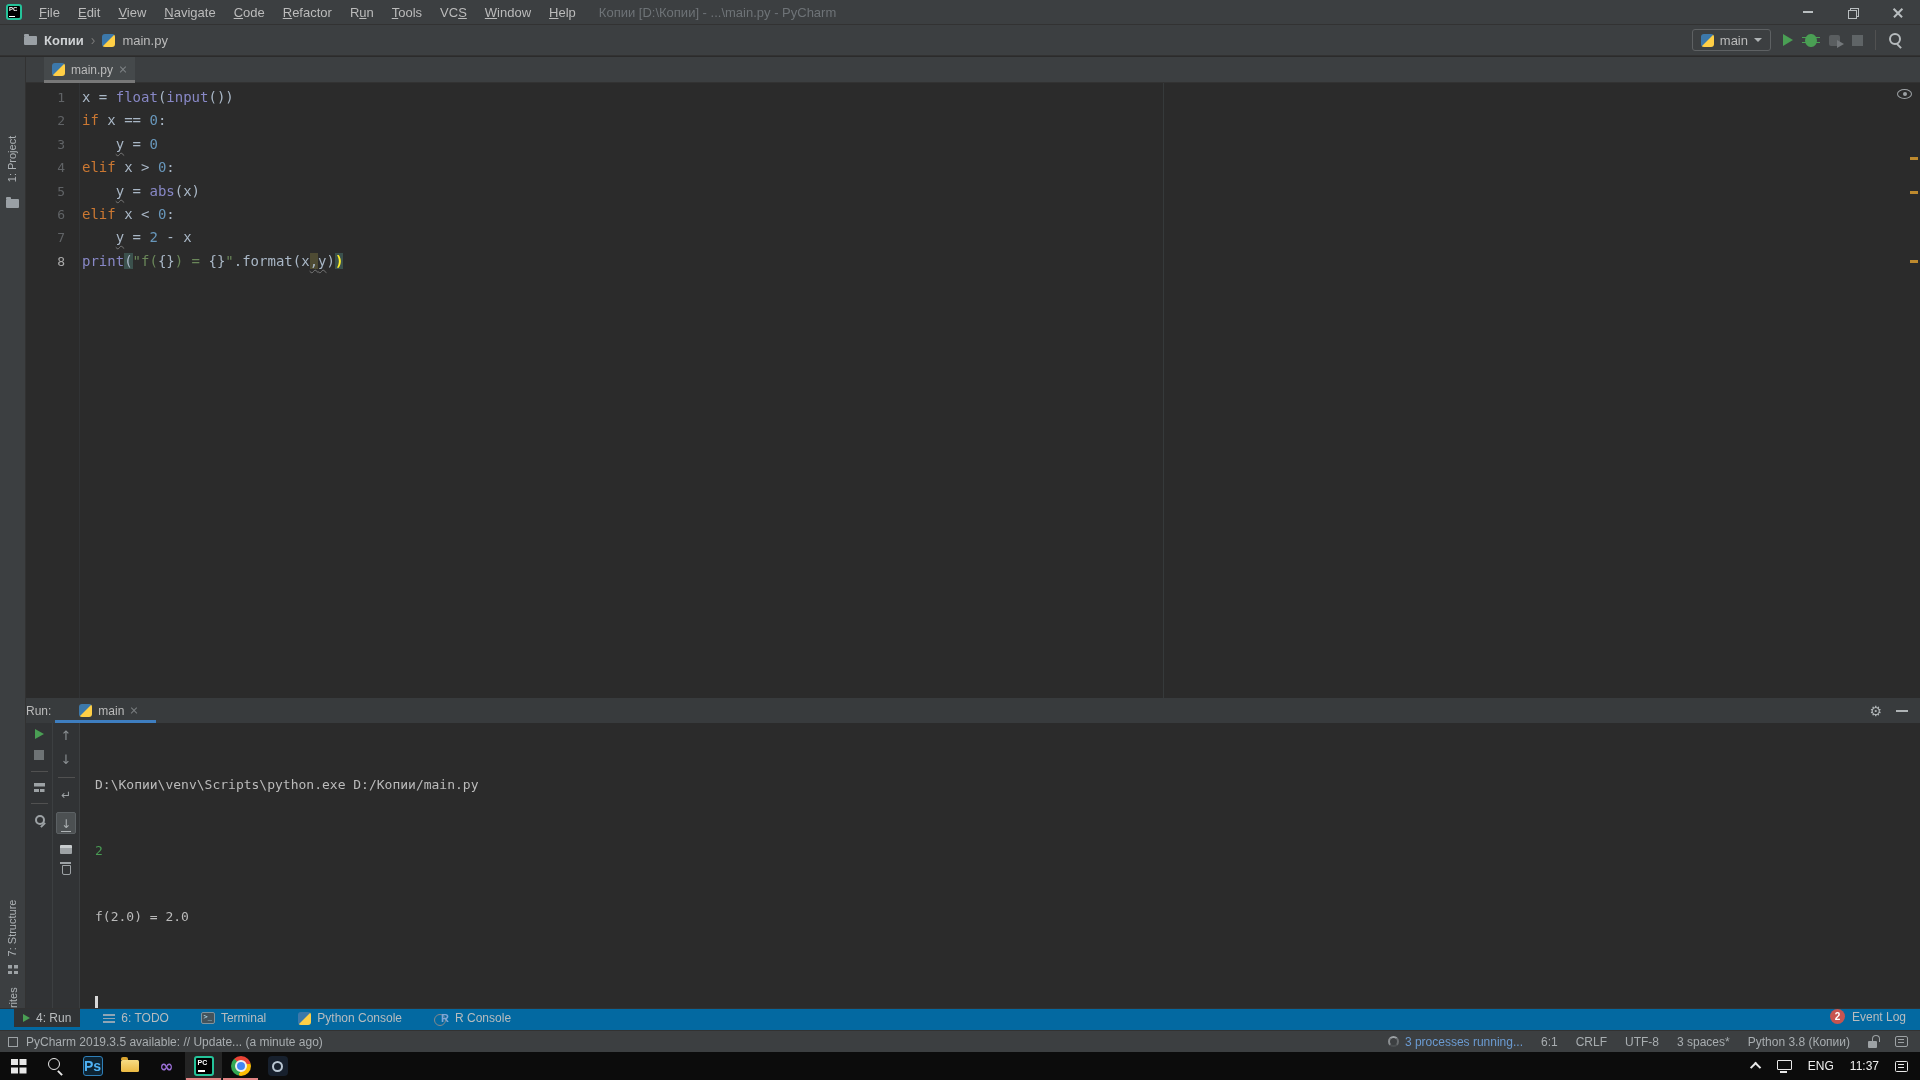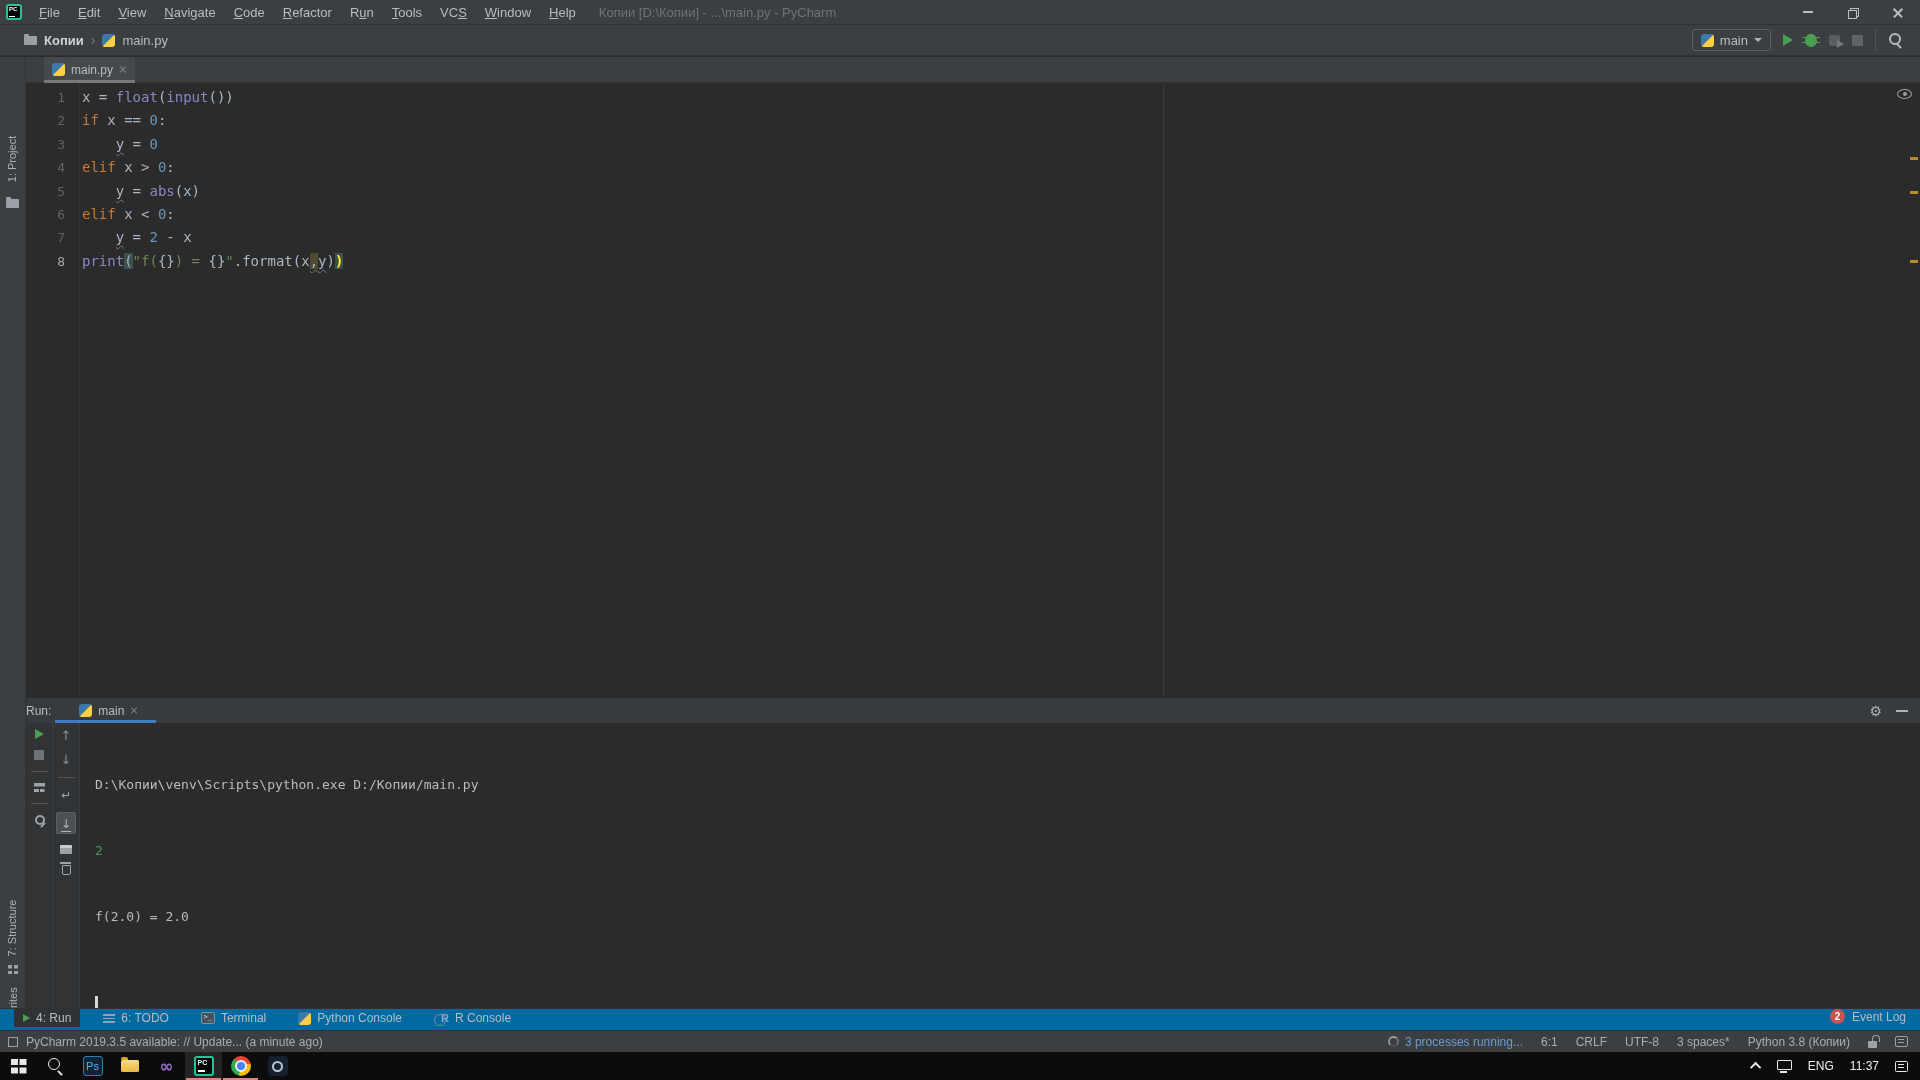--- a/index.html
+++ b/index.html
@@ -172,21 +172,21 @@
   .tb-btn { width:37px; height:28px; display:flex; align-items:center; justify-content:center; position:relative; }
   .tb-active { background:rgba(255,255,255,.10); }
   .tb-line { position:absolute; bottom:0; left:1px; right:1px; height:2.5px; background:#E08383; }
   .i-win { width:15px; height:15px; position:relative; }
   .i-win::before { content:""; position:absolute; width:6.5px; height:6.5px; background:#E8E8E8;
                    box-shadow:8.5px 0 0 #E8E8E8, 0 8.5px 0 #E8E8E8, 8.5px 8.5px 0 #E8E8E8; }
   .i-wsearch { width:18px; height:18px; position:relative; }
   .i-wsearch::before { content:""; position:absolute; top:1px; left:1px; width:10px; height:10px; border:1.8px solid #E8E8E8; border-radius:50%; }
   .i-wsearch::after { content:""; position:absolute; bottom:1px; right:2px; width:6px; height:2px; background:#E8E8E8; transform:rotate(45deg); }
   .i-ps { width:20px; height:20px; background:#0E2433; border:1px solid #2E7FB8; border-radius:3px;
-          color:#4FB3F6; font-size:11px; font-weight:normal; display:flex; align-items:center; justify-content:center; }
+          color:#4FB3F6; font-size:14px; font-weight:bold; display:flex; align-items:center; justify-content:center; }
   .i-expl { width:18px; height:12px; background:linear-gradient(#F7DC84,#EBB942); border-radius:1.5px; position:relative; }
   .i-expl::before { content:""; position:absolute; top:-3px; left:0; width:7px; height:3px; background:#D9A32F; border-radius:2px 2px 0 0; }
   .i-vs { color:#9B6FD6; font-size:17px; font-weight:bold; font-family:"DejaVu Sans", sans-serif; line-height:17px; }
   .pc-logo-lg { width:20px; height:20px; background:#000; border:2px solid #24C39A; border-radius:3px; position:relative; }
   .pc-logo-lg::before { content:"PC"; position:absolute; top:1px; left:2px; font-size:7px; font-weight:bold; color:#fff; }
   .pc-logo-lg::after { content:""; position:absolute; left:2px; bottom:2px; width:7px; height:2px; background:#fff; }
   .i-chrome { width:20px; height:20px; border-radius:50%; position:relative;
               background:conic-gradient(from -45deg, #EA4335 0 33%, #FBBC05 33% 66%, #34A853 66% 100%); }
   .i-chrome::after { content:""; position:absolute; top:4px; left:4px; width:8px; height:8px;
                      background:#4285F4; border:2px solid #F1F1F1; border-radius:50%; }

